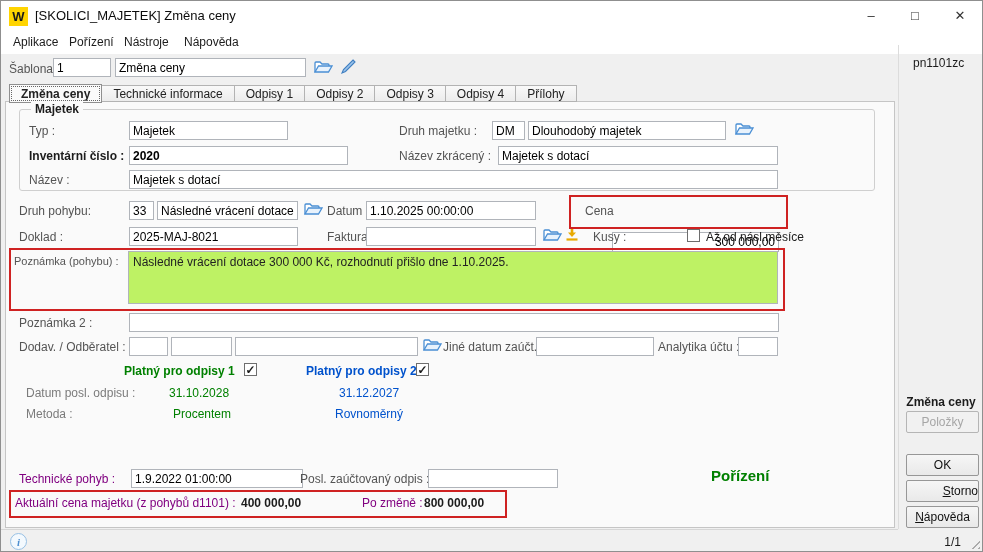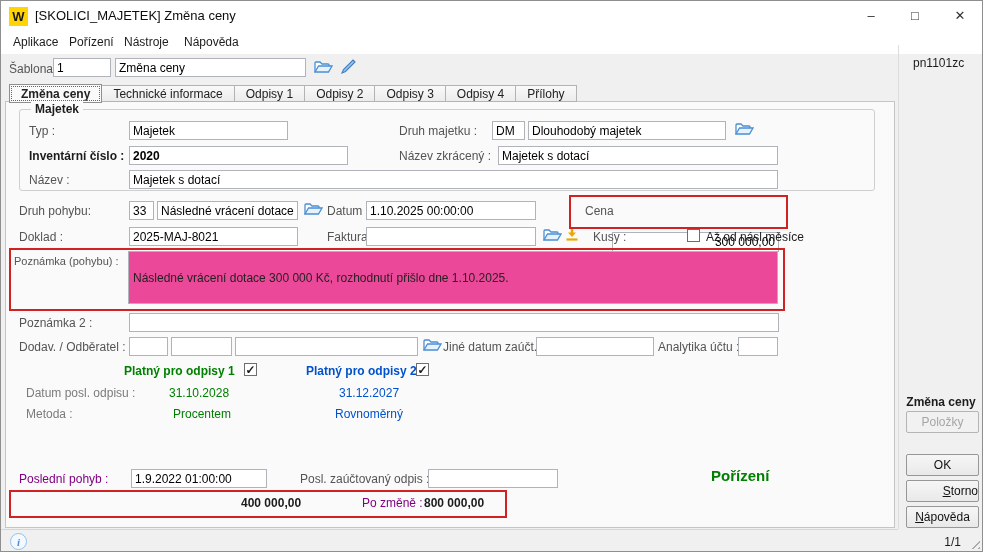--- a/index.html
+++ b/index.html
@@ -5,22 +5,22 @@
   html,body{margin:0;padding:0;background:#d8d8d8;}
   .win{position:relative;width:983px;height:552px;background:#f0f0f0;
        font-family:"Liberation Sans",sans-serif;font-size:12px;color:#222;
        border:1px solid #8f8f8f;box-sizing:border-box;overflow:hidden;}
   .lbl{position:absolute;color:#545454;white-space:nowrap;font-size:12px;line-height:14px;}
   .dark{color:#1c1c1c;}
   .bold{font-weight:bold;}
   .inp{position:absolute;height:19px;border:1px solid #b0b4ba;background:#fff;
        font-family:"Liberation Sans",sans-serif;font-size:12px;color:#000;
        padding:0 3px;box-sizing:border-box;outline:none;}
-  .ta{position:absolute;border:1px solid #b0b4ba;background:#ec4899;font-size:12px;
-      padding:19px 4px;box-sizing:border-box;line-height:15px;}
+  .ta{position:absolute;border:1px solid #b0b4ba;background:#bef264;font-size:12px;
+      padding:3px 4px;box-sizing:border-box;line-height:15px;}
   .right{text-align:right;margin-top:32px;}
   .grn{color:#008000;}
   .blu{color:#0052cc;}
   .pur{color:#800080;}
   .redbox{position:absolute;border:2px solid #cf2222;pointer-events:none;}
   .cb{position:absolute;width:13px;height:13px;border:1px solid #6e6e6e;background:#fff;
       font-size:12px;line-height:12px;text-align:center;font-weight:bold;color:#1a1a1a;box-sizing:border-box;}
   .icon-btn{position:absolute;display:inline-block;cursor:pointer;line-height:0;}
   .titlebar{position:absolute;left:0;top:0;width:983px;height:30px;background:#fff;border-bottom:1px solid #e3e3e3;}
   .logo{position:absolute;left:8px;top:6px;width:19px;height:19px;background:#ffd400;
@@ -191,27 +191,28 @@
   <span class="cb z" style="left:415px;top:362px;">✓</span>
 
   <span class="lbl z" style="left:25px;top:385px;color:#7b7b7b;">Datum posl. odpisu :</span>
   <span class="lbl grn z" style="left:168px;top:385px;">31.10.2028</span>
   <span class="lbl blu z" style="left:338px;top:385px;text-align:center;">31.12.2027</span>
 
   <span class="lbl z" style="left:25px;top:406px;color:#7b7b7b;">Metoda :</span>
   <span class="lbl grn z" style="left:172px;top:406px;">Procentem</span>
   <span class="lbl blu z" style="left:334px;top:406px;">Rovnoměrný</span>
 
-  <span class="lbl pur z" style="left:18px;top:471px;">Poslední pohyb :</span>
-  <input class="inp z" style="left: 130px; top: 468px; width: 136px;" value="1.9.2022 01:00:00">
+  <span class="lbl pur z" style="left:18px;top:471px;">Technické pohyb :</span>
+  <input class="inp z" style="left: 130px; top: 468px; width: 172px;" value="1.9.2022 01:00:00">
   <span class="lbl z" style="left:299px;top:471px;">Posl. zaúčtovaný odpis :</span>
   <input class="inp z" style="left: 427px; top: 468px; width: 130px;" value="">
   <span class="lbl grn bold z" style="left:710px;top:468px;font-size:15px;">Pořízení</span>
 
   <div class="redbox" style="left:8px;top:489px;width:494px;height:24px;z-index:4;"></div>
+  <span class="lbl pur z" style="left:14px;top:495px;">Aktuální cena majetku  (z pohybů d1101) :</span>
   <span class="lbl dark bold z" style="left:240px;top:495px;">400 000,00</span>
   <span class="lbl pur z" style="left:361px;top:495px;">Po změně  :</span>
   <span class="lbl dark bold z" style="left:423px;top:495px;">800 000,00</span>
 
   <div class="vsep"></div>
   <span class="lbl dark bold" style="left:898px;top:394px;width:84px;text-align:center;">Změna ceny</span>
   <button class="btn" style="top:410px;" disabled="">
       <span class="btxt">Položky</span>
     </button>
   <button class="btn" style="top:453px;">

